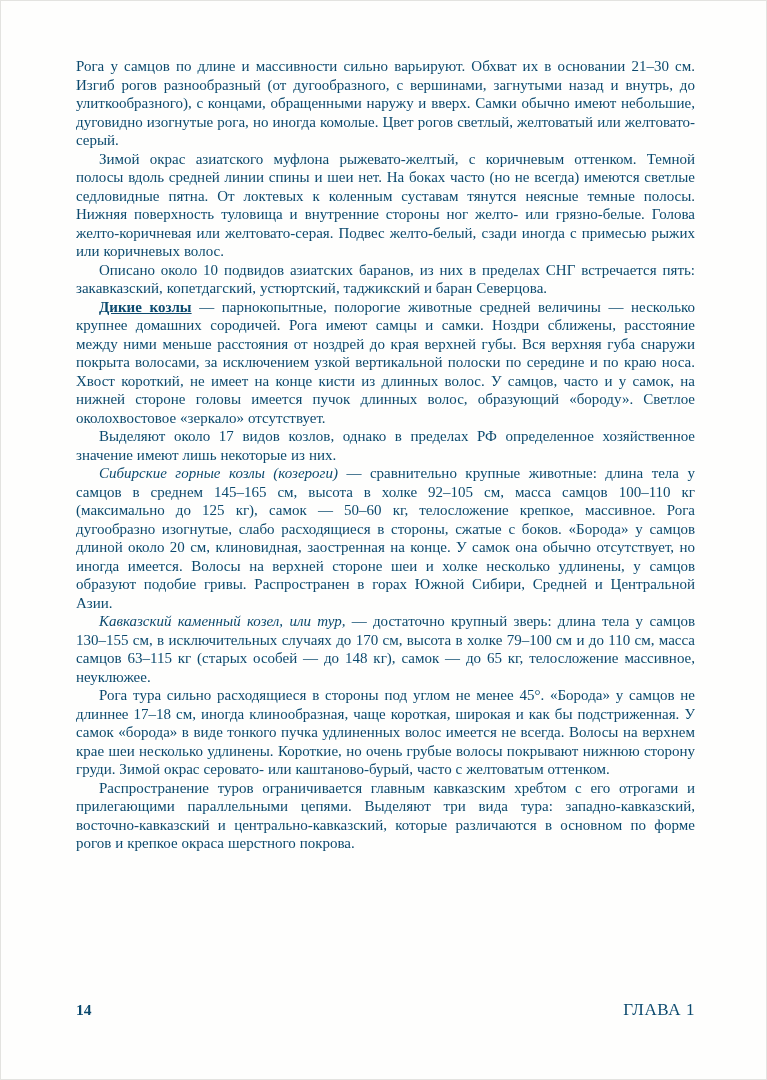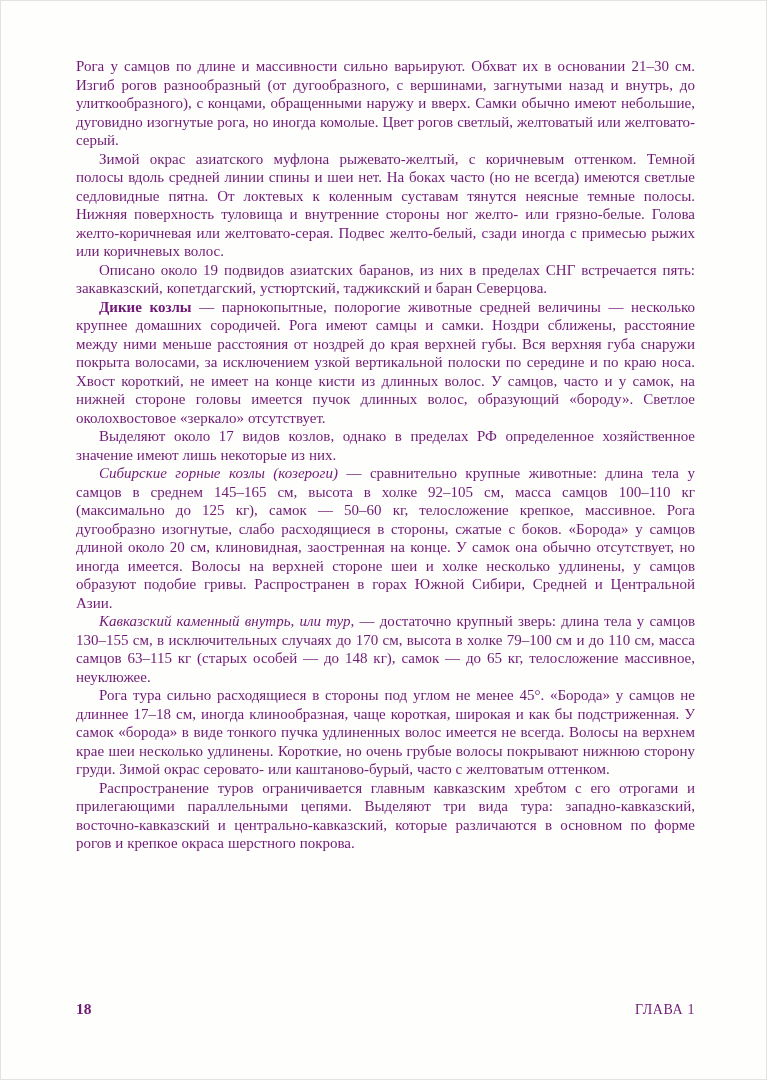--- a/index.html
+++ b/index.html
@@ -8,21 +8,21 @@
     background: #e9e9e7;
   }
   .page {
     position: relative;
     width: 767px;
     height: 1080px;
     margin: 0 auto;
     background: #fefefd;
     box-shadow: inset 0 0 0 1px #e3e3e0;
     box-sizing: border-box;
-    color: #701a75;
+    color: #0c4a6e;
     font-family: "Liberation Serif", "DejaVu Serif", serif;
   }
   .text-area {
     position: absolute;
     left: 76px;
     top: 57px;
     width: 619px;
     height: 948px;
     overflow: hidden;
   }
@@ -32,67 +32,68 @@
     line-height: 18.5px;
     text-align: justify;
     text-indent: 23px;
     word-spacing: 0.2px;
   }
   p.para.no-indent {
     text-indent: 0;
   }
   .lead-bold {
     font-weight: bold;
+    text-decoration: underline;
   }
   .lead-italic {
     font-style: italic;
   }
   .footer {
     position: absolute;
     left: 76px;
     right: 72px;
     top: 1000px;
     display: flex;
     justify-content: space-between;
     align-items: baseline;
   }
   .page-number {
     font-weight: bold;
     font-size: 15.5px;
   }
   .chapter {
-    font-size: 14px;
+    font-size: 17px;
     letter-spacing: 0.6px;
     margin-left: 20px;
   }
 </style>
 </head>
 <body>
 
 <div class="page">
   <div class="text-area">
 
     <p class="para no-indent"><span>Рога у самцов по длине и массивности сильно варьируют. Обхват их в основании 21–30 см. Изгиб рогов разнообразный (от дугообразного, с вершинами, загнутыми назад и внутрь, до улиткообразного), с концами, обращенными наружу и вверх. Самки обычно имеют небольшие, дуговидно изогнутые рога, но иногда комолые. Цвет рогов светлый, желтоватый или желтовато-серый.</span></p>
 
     <p class="para"><span>Зимой окрас азиатского муфлона рыжевато-желтый, с коричневым оттенком. Темной полосы вдоль средней линии спины и шеи нет. На боках часто (но не всегда) имеются светлые седловидные пятна. От локтевых к коленным суставам тянутся неясные темные полосы. Нижняя поверхность туловища и внутренние стороны ног желто- или грязно-белые. Голова желто-коричневая или желтовато-серая. Подвес желто-белый, сзади иногда с примесью рыжих или коричневых волос.</span></p>
 
-    <p class="para"><span>Описано около 19 подвидов азиатских баранов, из них в пределах СНГ встречается пять: закавказский, копетдагский, устюртский, таджикский и баран Северцова.</span></p>
+    <p class="para"><span>Описано около 10 подвидов азиатских баранов, из них в пределах СНГ встречается пять: закавказский, копетдагский, устюртский, таджикский и баран Северцова.</span></p>
 
     <p class="para"><span class="lead-bold">Дикие козлы</span><span> — парнокопытные, полорогие животные средней величины — несколько крупнее домашних сородичей. Рога имеют самцы и самки. Ноздри сближены, расстояние между ними меньше расстояния от ноздрей до края верхней губы. Вся верхняя губа снаружи покрыта волосами, за исключением узкой вертикальной полоски по середине и по краю носа. Хвост короткий, не имеет на конце кисти из длинных волос. У самцов, часто и у самок, на нижней стороне головы имеется пучок длинных волос, образующий «бороду». Светлое околохвостовое «зеркало» отсутствует.</span></p>
 
     <p class="para"><span>Выделяют около 17 видов козлов, однако в пределах РФ определенное хозяйственное значение имеют лишь некоторые из них.</span></p>
 
     <p class="para"><span class="lead-italic">Сибирские горные козлы (козероги)</span><span> — сравнительно крупные животные: длина тела у самцов в среднем 145–165 см, высота в холке 92–105 см, масса самцов 100–110 кг (максимально до 125 кг), самок — 50–60 кг, телосложение крепкое, массивное. Рога дугообразно изогнутые, слабо расходящиеся в стороны, сжатые с боков. «Борода» у самцов длиной около 20 см, клиновидная, заостренная на конце. У самок она обычно отсутствует, но иногда имеется. Волосы на верхней стороне шеи и холке несколько удлинены, у самцов образуют подобие гривы. Распространен в горах Южной Сибири, Средней и Центральной Азии.</span></p>
 
-    <p class="para"><span class="lead-italic">Кавказский каменный внутрь, или тур,</span><span> — достаточно крупный зверь: длина тела у самцов 130–155 см, в исключительных случаях до 170 см, высота в холке 79–100 см и до 110 см, масса самцов 63–115 кг (старых особей — до 148 кг), самок — до 65 кг, телосложение массивное, неуклюжее.</span></p>
+    <p class="para"><span class="lead-italic">Кавказский каменный козел, или тур,</span><span> — достаточно крупный зверь: длина тела у самцов 130–155 см, в исключительных случаях до 170 см, высота в холке 79–100 см и до 110 см, масса самцов 63–115 кг (старых особей — до 148 кг), самок — до 65 кг, телосложение массивное, неуклюжее.</span></p>
 
     <p class="para"><span>Рога тура сильно расходящиеся в стороны под углом не менее 45°. «Борода» у самцов не длиннее 17–18 см, иногда клинообразная, чаще короткая, широкая и как бы подстриженная. У самок «борода» в виде тонкого пучка удлиненных волос имеется не всегда. Волосы на верхнем крае шеи несколько удлинены. Короткие, но очень грубые волосы покрывают нижнюю сторону груди. Зимой окрас серовато- или каштаново-бурый, часто с желтоватым оттенком.</span></p>
 
     <p class="para"><span>Распространение туров ограничивается главным кавказским хребтом с его отрогами и прилегающими параллельными цепями. Выделяют три вида тура: западно-кавказский, восточно-кавказский и центрально-кавказский, которые различаются в основном по форме рогов и крепкое окраса шерстного покрова.</span></p>
 
 
   </div>
 
   <div class="footer">
-    <span class="page-number">18</span>
+    <span class="page-number">14</span>
     <span class="chapter">ГЛАВА 1</span>
   </div>
 </div>
 
 </body></html>

